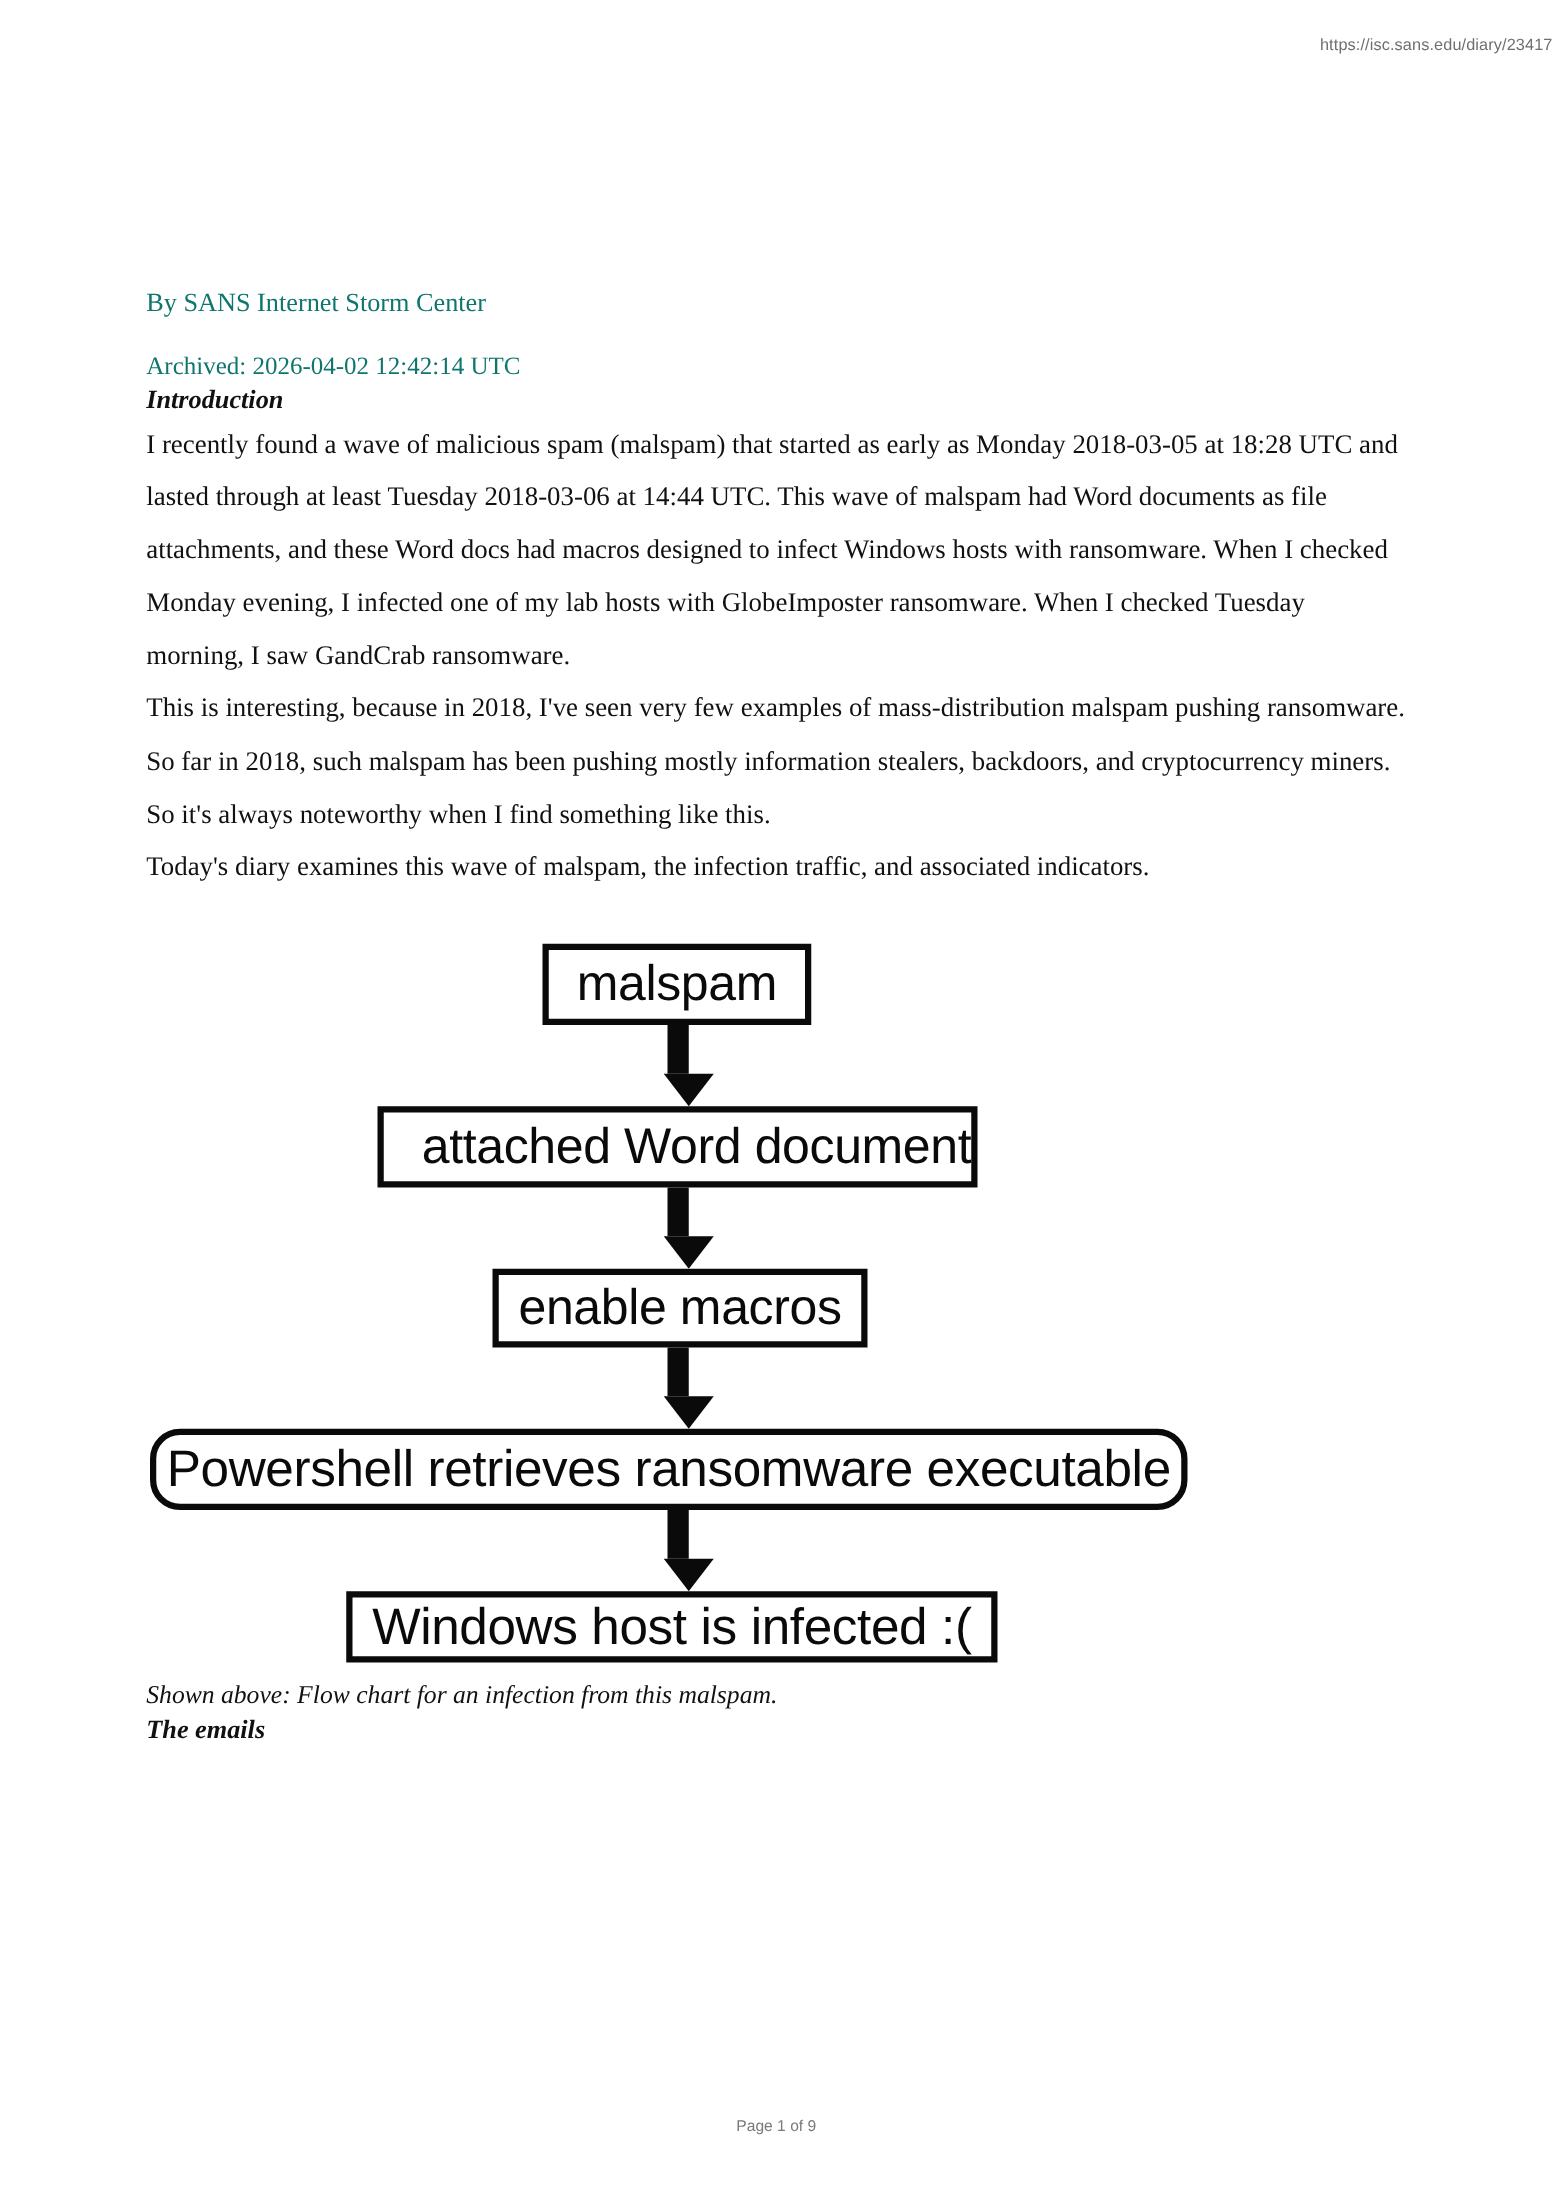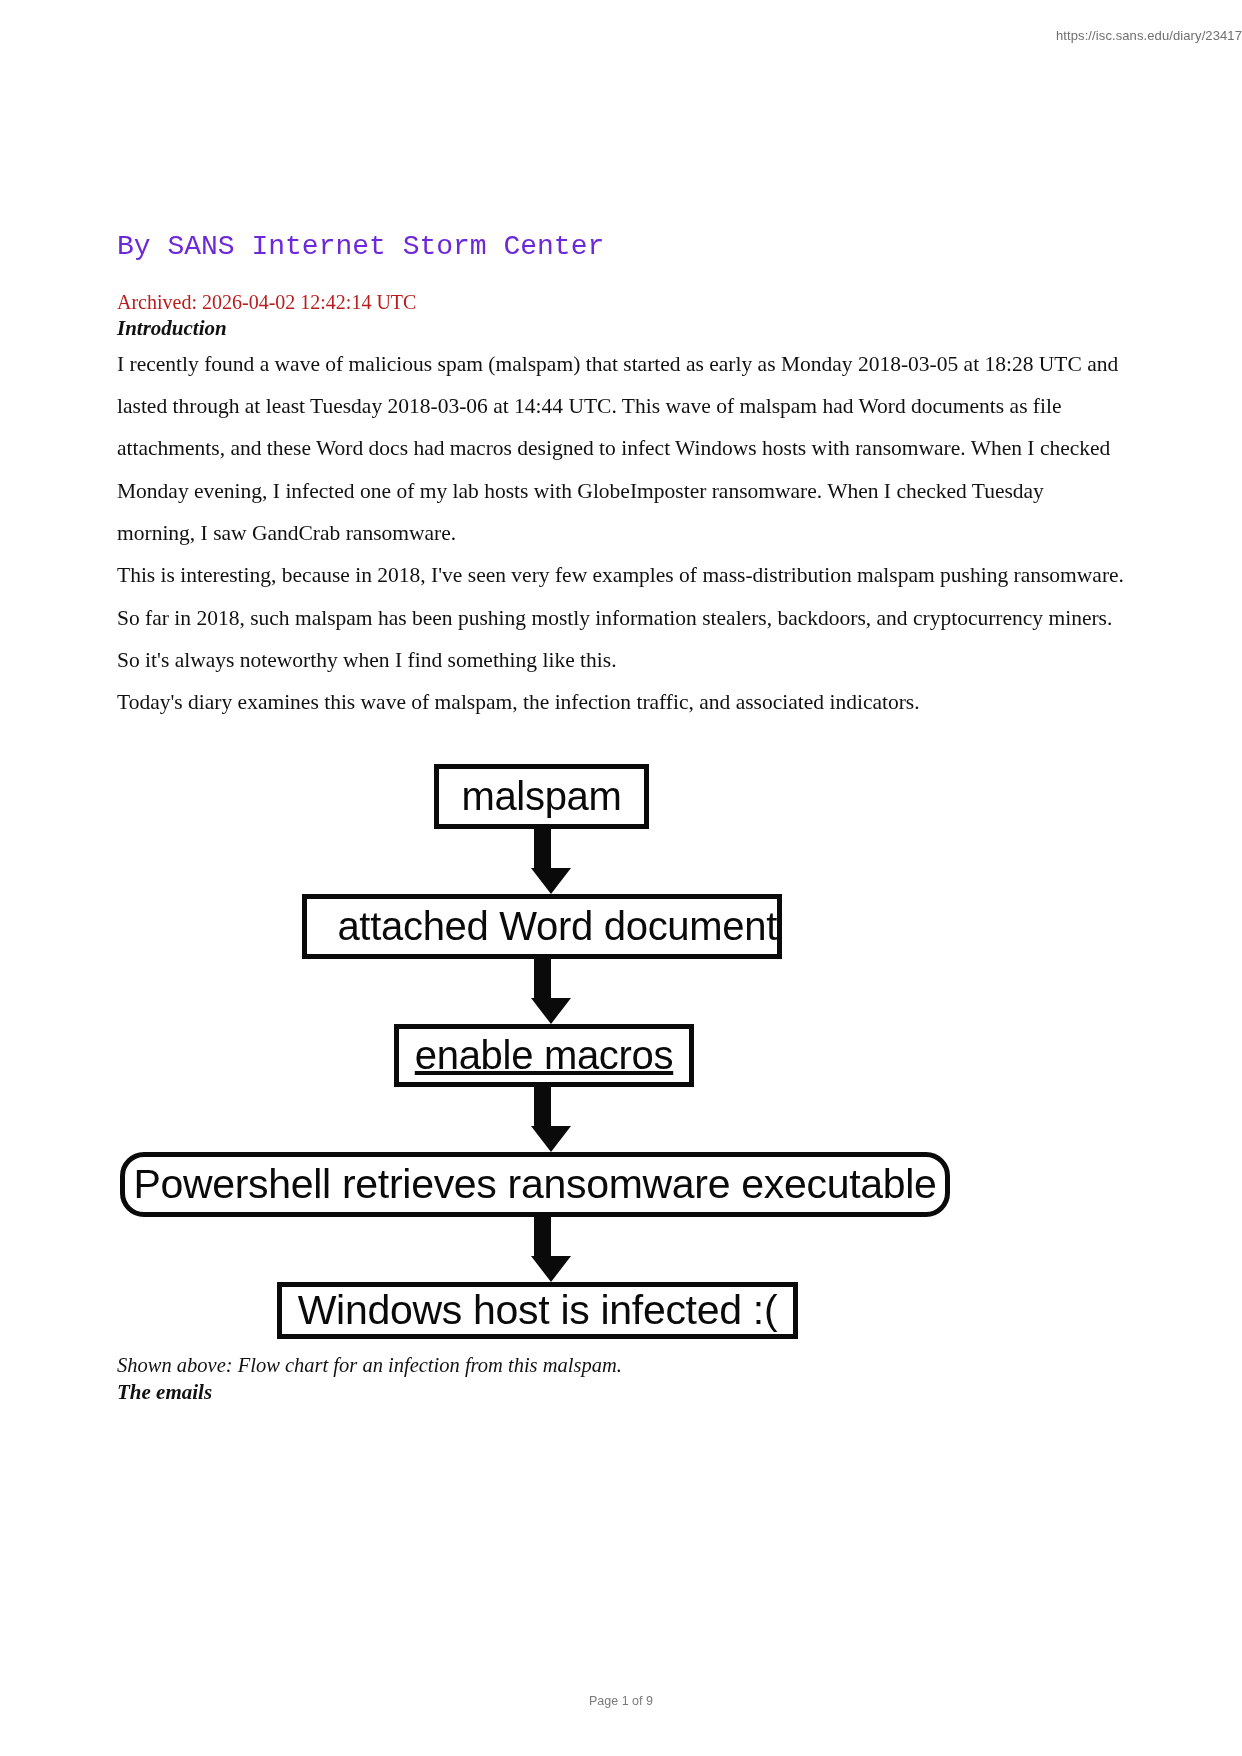--- a/index.html
+++ b/index.html
@@ -47,30 +47,29 @@
     font-family: "Liberation Serif", serif;
     font-weight: bold;
     font-size: 37px;
     line-height: 1.42;
     margin: 0 0 0 0;
     color: #000;
     letter-spacing: -0.2px;
   }
 
   .byline {
-    font-size: 28px;
-    color: #6d28d9;
+    font-size: 21px;
+    color: #0f766e;
     margin-top: 39px;
     line-height: 1.3;
-    font-family: Liberation Mono, monospace;
   }
 
   .archived {
     font-size: 20px;
-    color: #b91c1c;
+    color: #0f766e;
     margin-top: 24px;
     line-height: 1.3;
   }
 
   h2.section-heading {
     font-size: 21px;
     font-weight: bold;
     font-style: italic;
     margin: 0;
     line-height: 1.3;
@@ -196,21 +195,21 @@
 
       <div class="fc-box" style="left:185px; top:130px; width:480px; height:65px; font-size:40px;justify-content:flex-end;">
         <span class="fc-inner">attached Word document</span>
       </div>
 
       <div class="fc-arrow" style="top:195px; left:425px;">
         <div class="shaft" style="height:39px;"></div>
         <div class="head"></div>
       </div>
 
-      <div class="fc-box" style="left:277px; top:260px; width:300px; height:63px; font-size:40px;text-decoration:underline;">
+      <div class="fc-box" style="left:277px; top:260px; width:300px; height:63px; font-size:40px;">
         <span class="fc-inner">enable macros</span>
       </div>
 
       <div class="fc-arrow" style="top:323px; left:425px;">
         <div class="shaft" style="height:39px;"></div>
         <div class="head"></div>
       </div>
 
       <div class="fc-box" style="left:3px; top:388px; width:830px; height:65px; font-size:41px;border-radius:24px;">
         <span class="fc-inner">Powershell retrieves ransomware executable</span>

